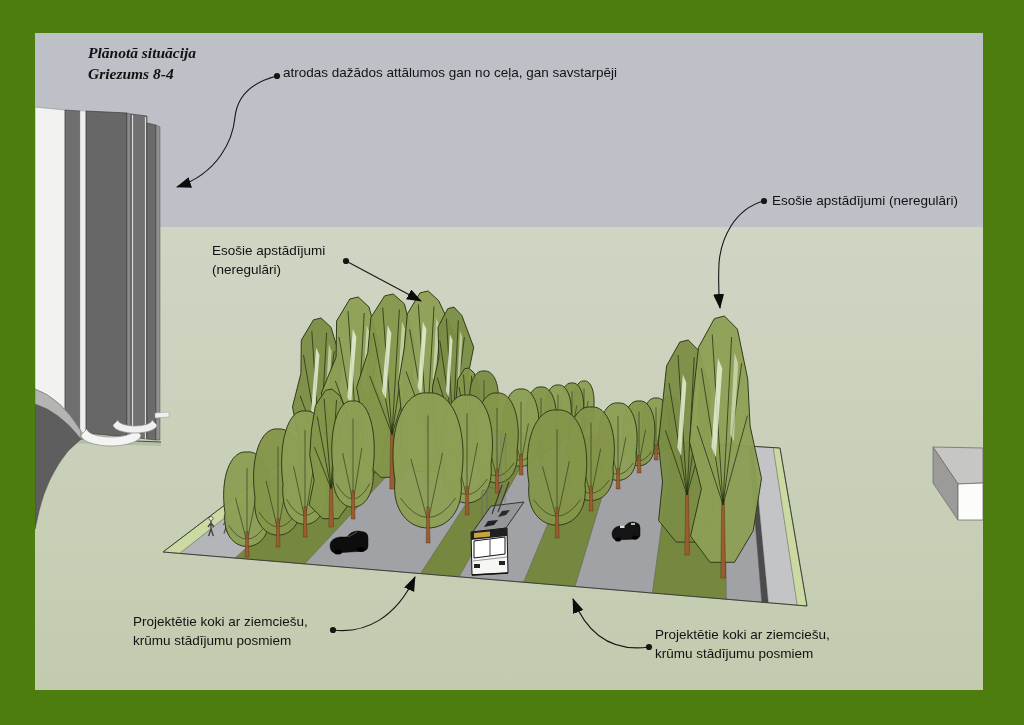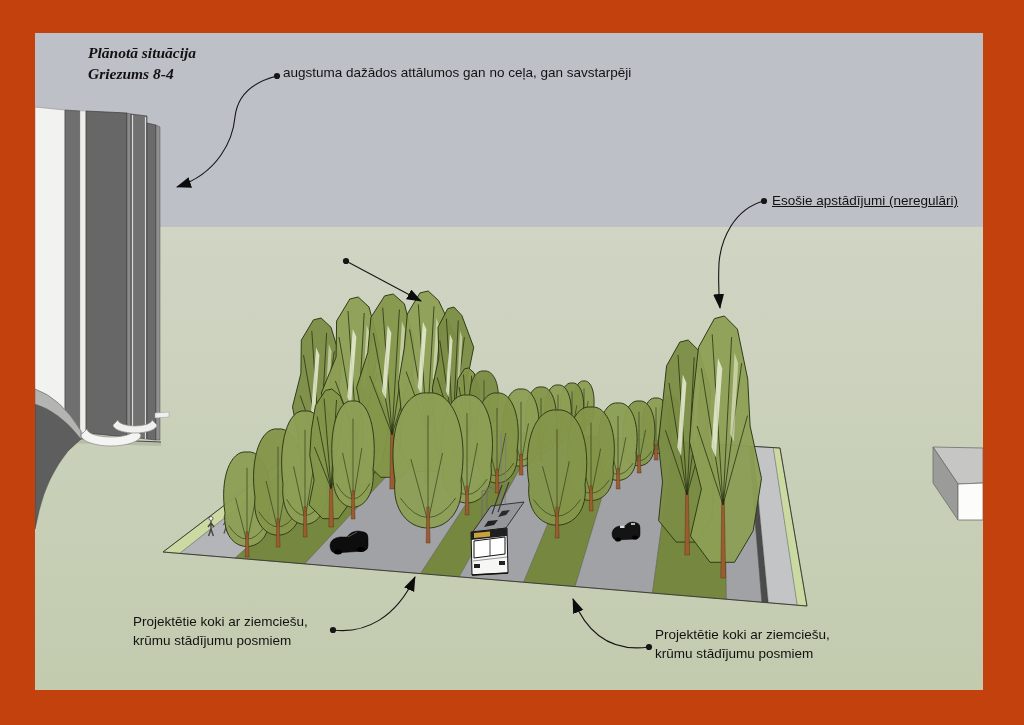--- a/index.html
+++ b/index.html
@@ -1,16 +1,16 @@
 <!DOCTYPE html>
 <html><head>
 <meta charset="utf-8">
 <style>
   html,body{margin:0;padding:0;background:#ffffff;}
-  #page{position:relative;width:1024px;height:725px;background:#c2410c;overflow:hidden;
+  #page{position:relative;width:1024px;height:725px;background:#4d7c0f;overflow:hidden;
         font-family:"Liberation Sans",sans-serif;}
   #canvas{position:absolute;left:35px;top:33px;width:948px;height:657px;}
   #scene{display:block;width:948px;height:657px;}
   .title{position:absolute;left:88px;top:42px;font:italic bold 15.5px/21px "Liberation Serif",serif;
          color:#111;white-space:nowrap;}
   .ann{position:absolute;font:13.5px/19px "Liberation Sans",sans-serif;color:#121212;white-space:nowrap;}
   .ann div{white-space:nowrap;}
 </style>
 </head>
 <body>
@@ -413,25 +413,29 @@
 </g>
       </svg>
   </div>
 
   <div class="title">
     <div>Plānotā situācija</div>
     <div>Griezums 8-4</div>
   </div>
 
   <div class="ann" style="left:283px;top:63px;">
-    <div>augstuma dažādos attālumos gan no ceļa, gan savstarpēji</div>
-  </div>
-
-
-  <div class="ann" style="left:772px;top:191px;text-decoration:underline;">
+    <div>atrodas dažādos attālumos gan no ceļa, gan savstarpēji</div>
+  </div>
+
+  <div class="ann" style="left:212px;top:241px;">
+    <div>Esošie apstādījumi</div>
+    <div>(neregulāri)</div>
+  </div>
+
+  <div class="ann" style="left:772px;top:191px;">
     <div>Esošie apstādījumi (neregulāri)</div>
   </div>
 
   <div class="ann" style="left:133px;top:612px;">
     <div>Projektētie koki ar ziemciešu,</div>
     <div>krūmu stādījumu posmiem</div>
   </div>
 
   <div class="ann" style="left:655px;top:625px;">
     <div>Projektētie koki ar ziemciešu,</div>

